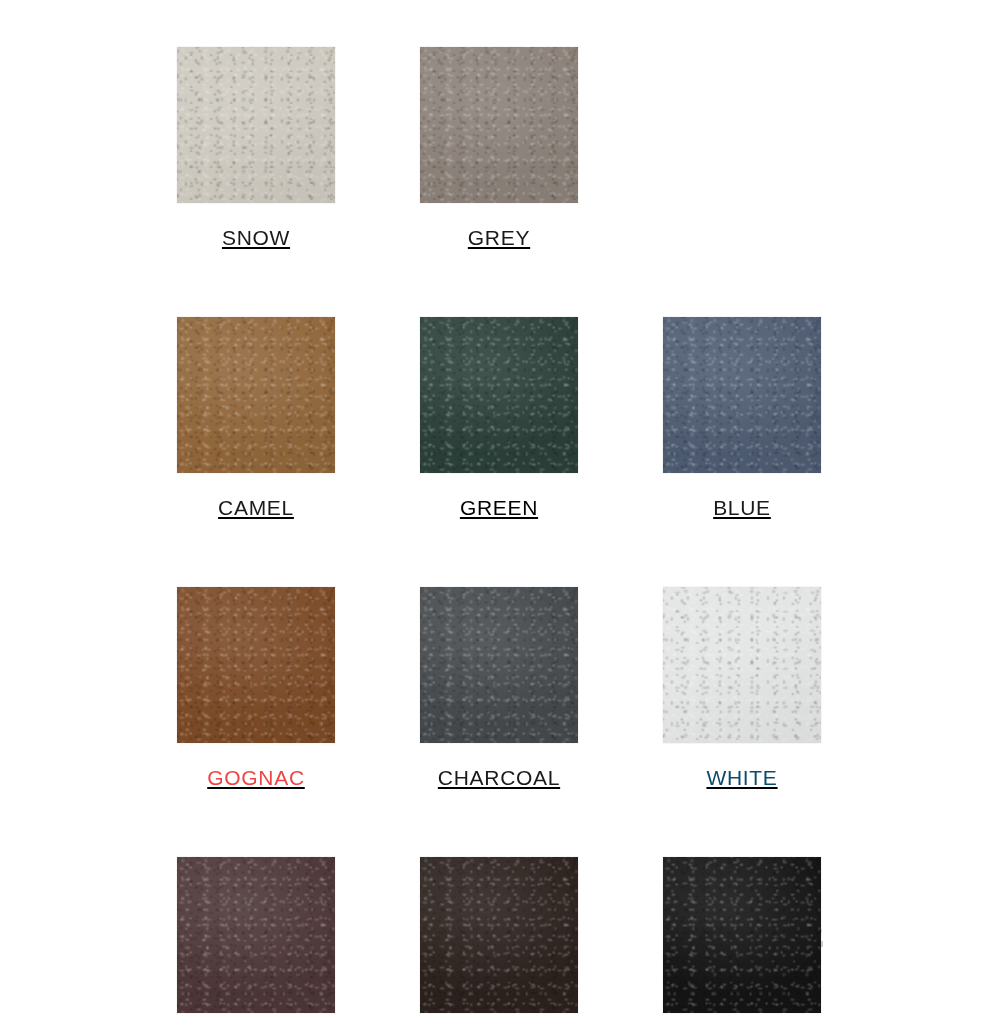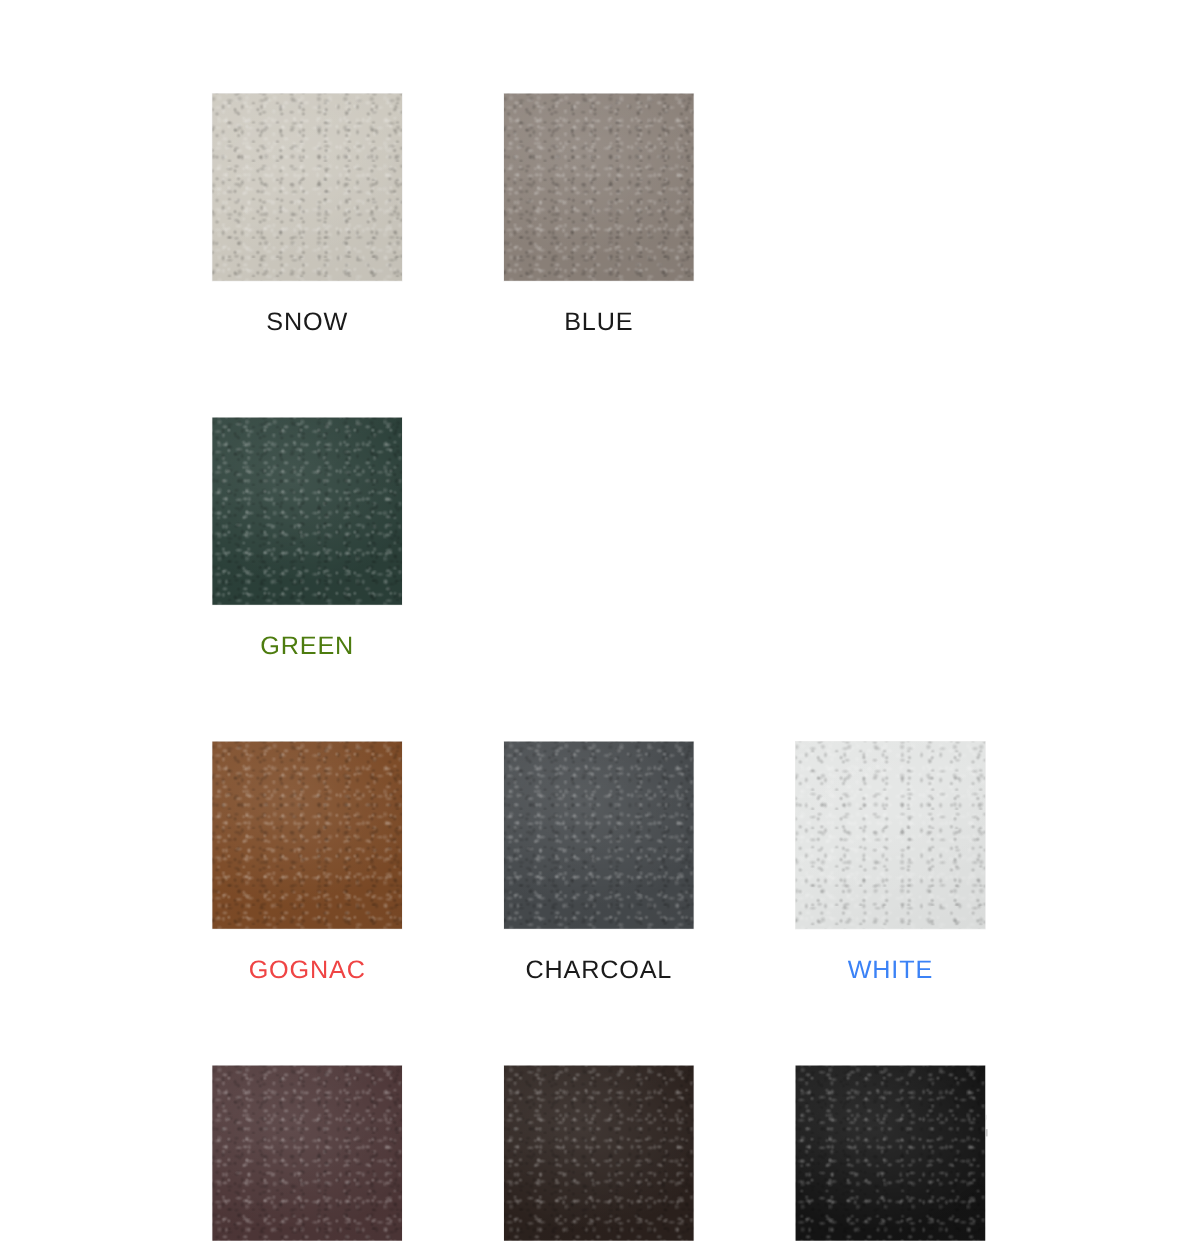--- a/index.html
+++ b/index.html
@@ -14,21 +14,22 @@
     font-family: "Liberation Sans", sans-serif;
     -webkit-font-smoothing: antialiased;
     overflow: hidden;
   }
 
   #swatch-grid {
     position: relative;
     width: 1000px;
     height: 1034px;
     box-sizing: border-box;
-    padding: 78px 0 0 0;
+    padding: 47px 0 0 0;
+    text-decoration: underline;
   }
 
   .grid-rows {
     display: flex;
     flex-direction: column;
     row-gap: 66px;
   }
 
   .swatch-row {
     display: flex;
@@ -133,51 +134,63 @@
       <div class="swatch-cell">
         <div class="swatch-chip" style="background-color: rgb(205, 201, 191);">
           <div class="swatch-sheen"></div>
         </div>
         <div class="swatch-label" style="color: rgb(26, 26, 26);">SNOW</div>
       </div>
       <div class="swatch-cell">
         <div class="swatch-chip" style="background-color: rgb(139, 129, 121);">
           <div class="swatch-sheen"></div>
         </div>
+        <div class="swatch-label" style="color: rgb(26, 26, 26);">GREY</div>
+      </div>
+    </div>
+
+    <div class="swatch-row">
+      <div class="swatch-cell">
+        <div class="swatch-chip" style="background-color: rgb(145, 102, 58);">
+          <div class="swatch-sheen"></div>
+        </div>
+        <div class="swatch-label" style="color: rgb(26, 26, 26);">CAMEL</div>
+      </div>
+      <div class="swatch-cell">
+        <div class="swatch-chip" style="background-color: rgb(43, 64, 57);">
+          <div class="swatch-sheen"></div>
+        </div>
+        <div class="swatch-label" style="color: #000000;">GREEN</div>
+      </div>
+      <div class="swatch-cell">
+        <div class="swatch-chip" style="background-color: rgb(78, 92, 114);">
+          <div class="swatch-sheen"></div>
+        </div>
         <div class="swatch-label" style="color: rgb(26, 26, 26);">BLUE</div>
       </div>
     </div>
 
     <div class="swatch-row">
       <div class="swatch-cell">
-        <div class="swatch-chip" style="background-color: rgb(43, 64, 57);">
-          <div class="swatch-sheen"></div>
-        </div>
-        <div class="swatch-label" style="color: #4d7c0f;">GREEN</div>
-      </div>
-    </div>
-
-    <div class="swatch-row">
-      <div class="swatch-cell">
         <div class="swatch-chip" style="background-color: rgb(124, 74, 38);">
           <div class="swatch-sheen"></div>
         </div>
         <div class="swatch-label" style="color: #ef4444;">GOGNAC</div>
       </div>
       <div class="swatch-cell">
         <div class="swatch-chip" style="background-color: rgb(69, 73, 76);">
           <div class="swatch-sheen"></div>
         </div>
         <div class="swatch-label" style="color: rgb(26, 26, 26); text-align: right;">CHARCOAL</div>
       </div>
       <div class="swatch-cell">
         <div class="swatch-chip" style="background-color: rgb(227, 229, 228);">
           <div class="swatch-sheen"></div>
         </div>
-        <div class="swatch-label" style="color: #3b82f6;">WHITE</div>
+        <div class="swatch-label" style="color: #0c4a6e;">WHITE</div>
       </div>
     </div>
 
     <div class="swatch-row">
       <div class="swatch-cell">
         <div class="swatch-chip" style="background-color: rgb(77, 54, 55);">
           <div class="swatch-sheen"></div>
         </div>
 
       </div>

